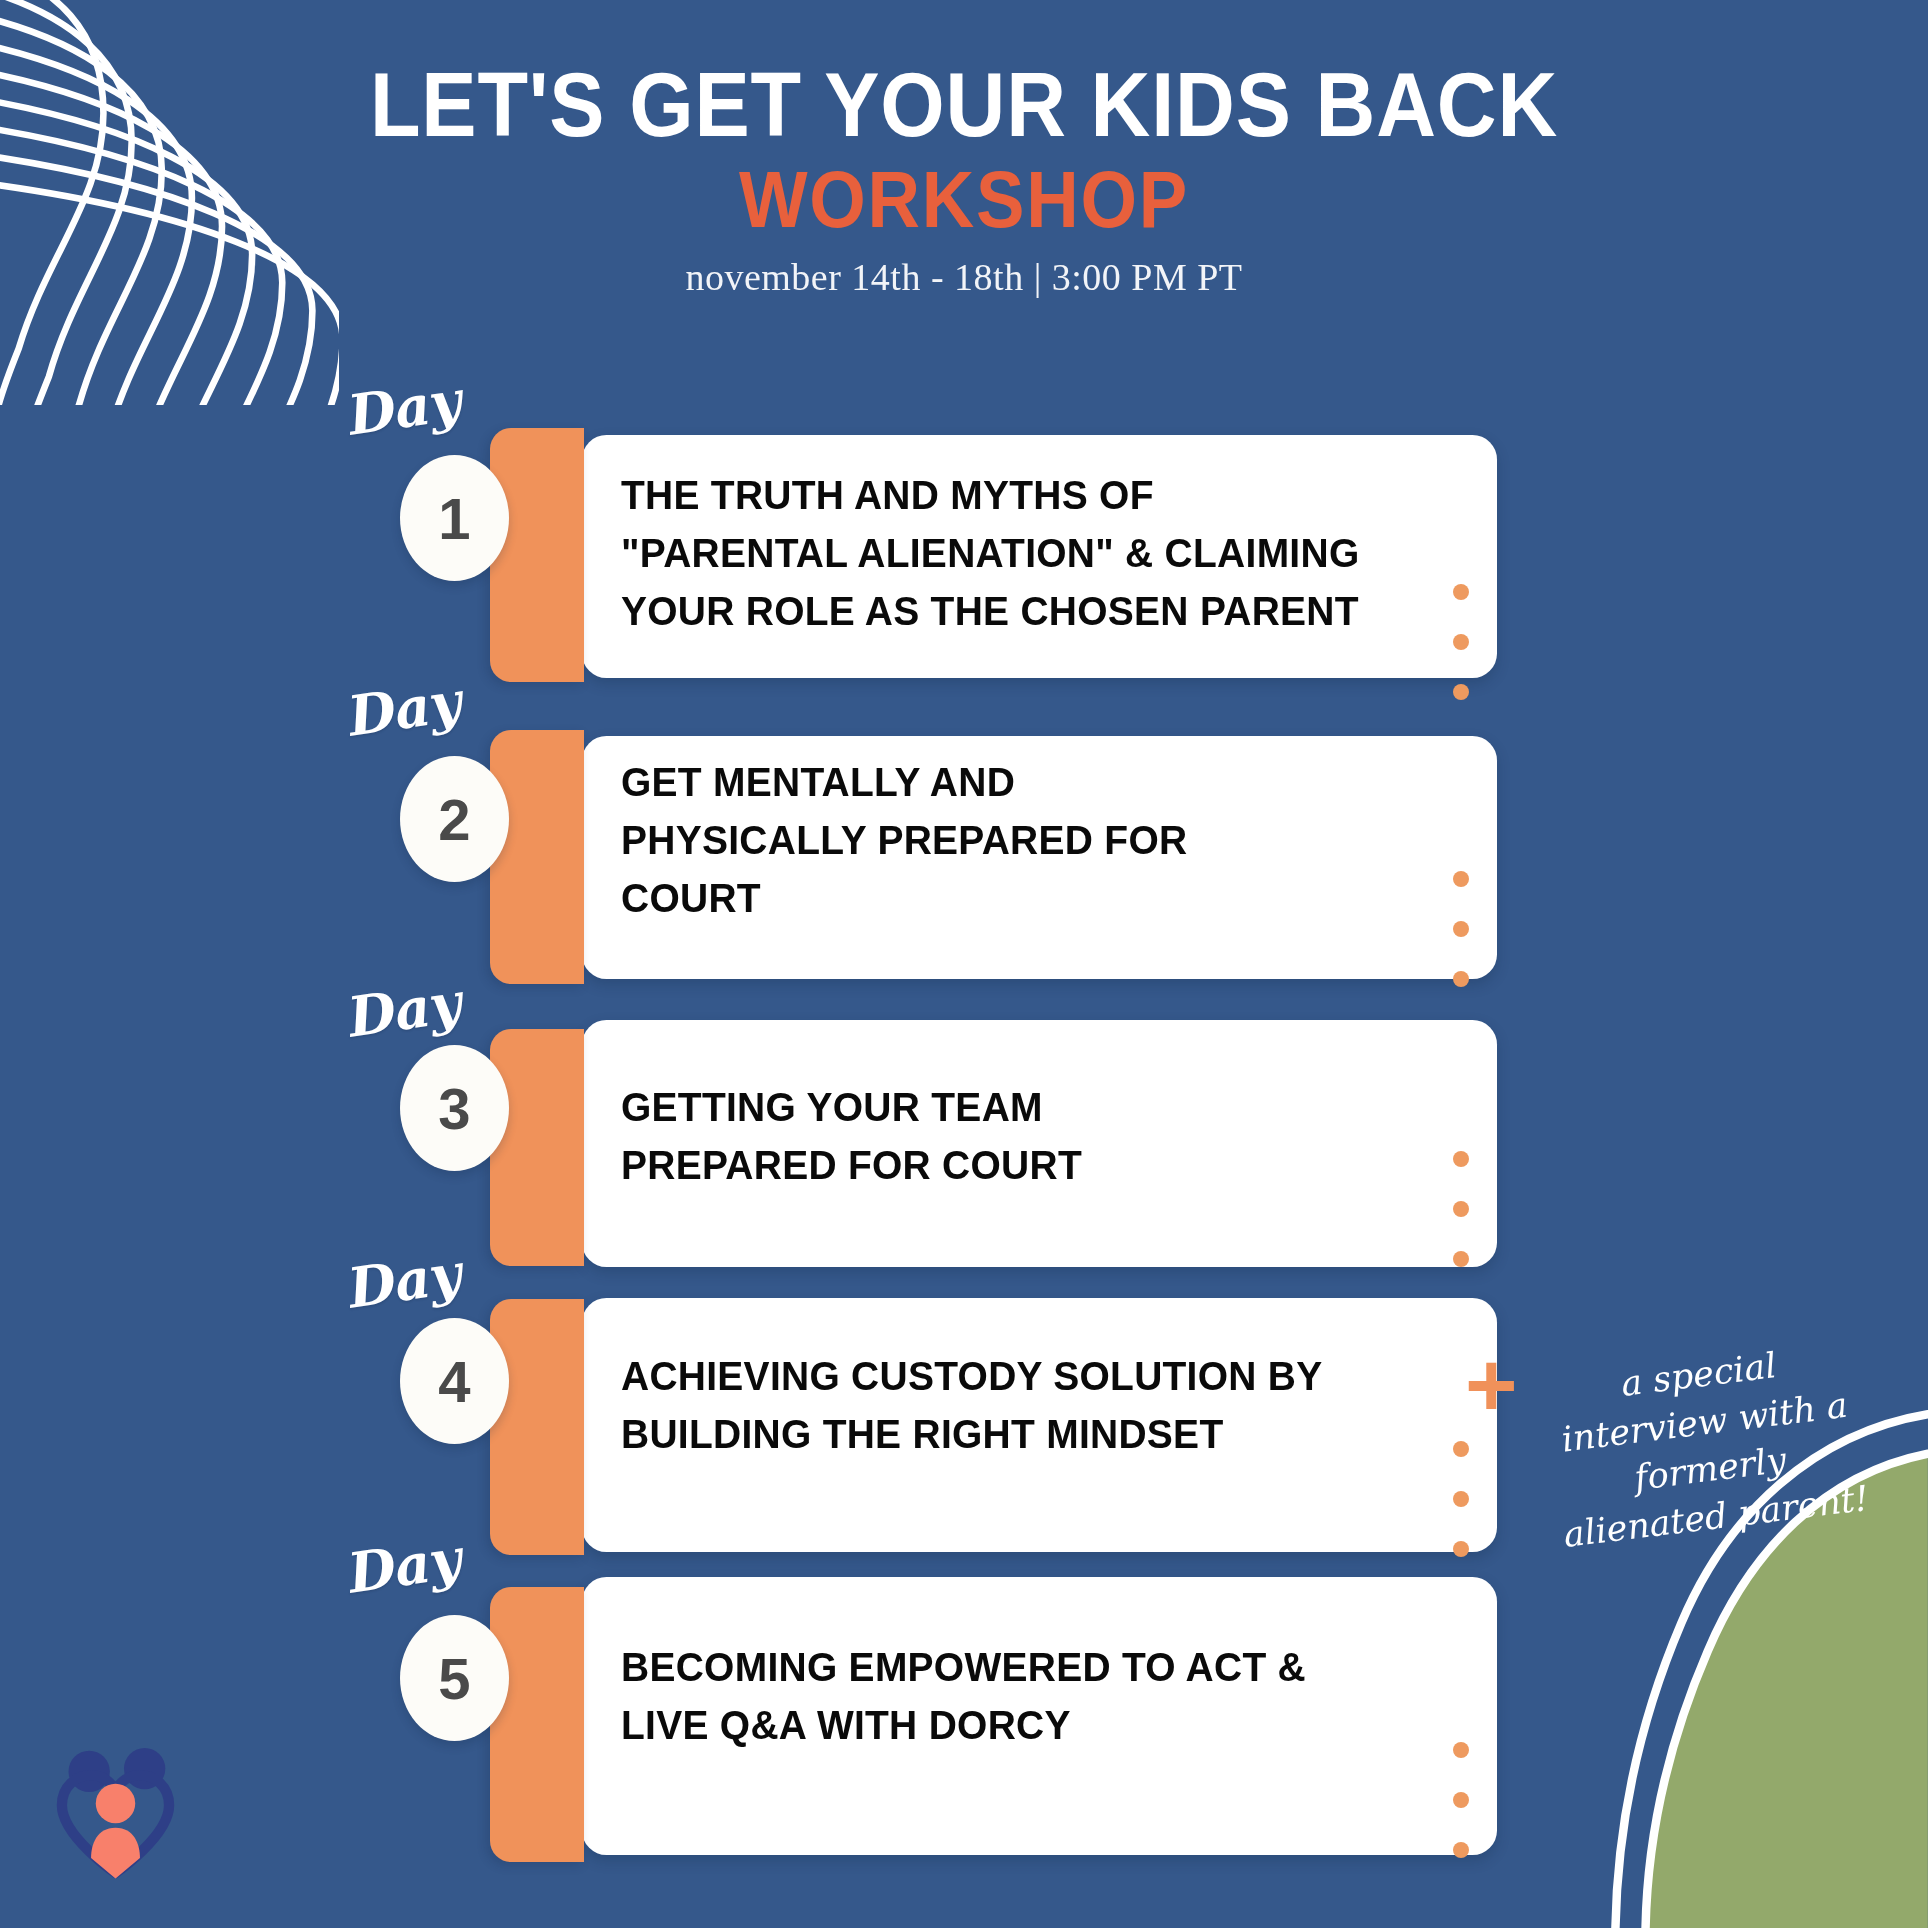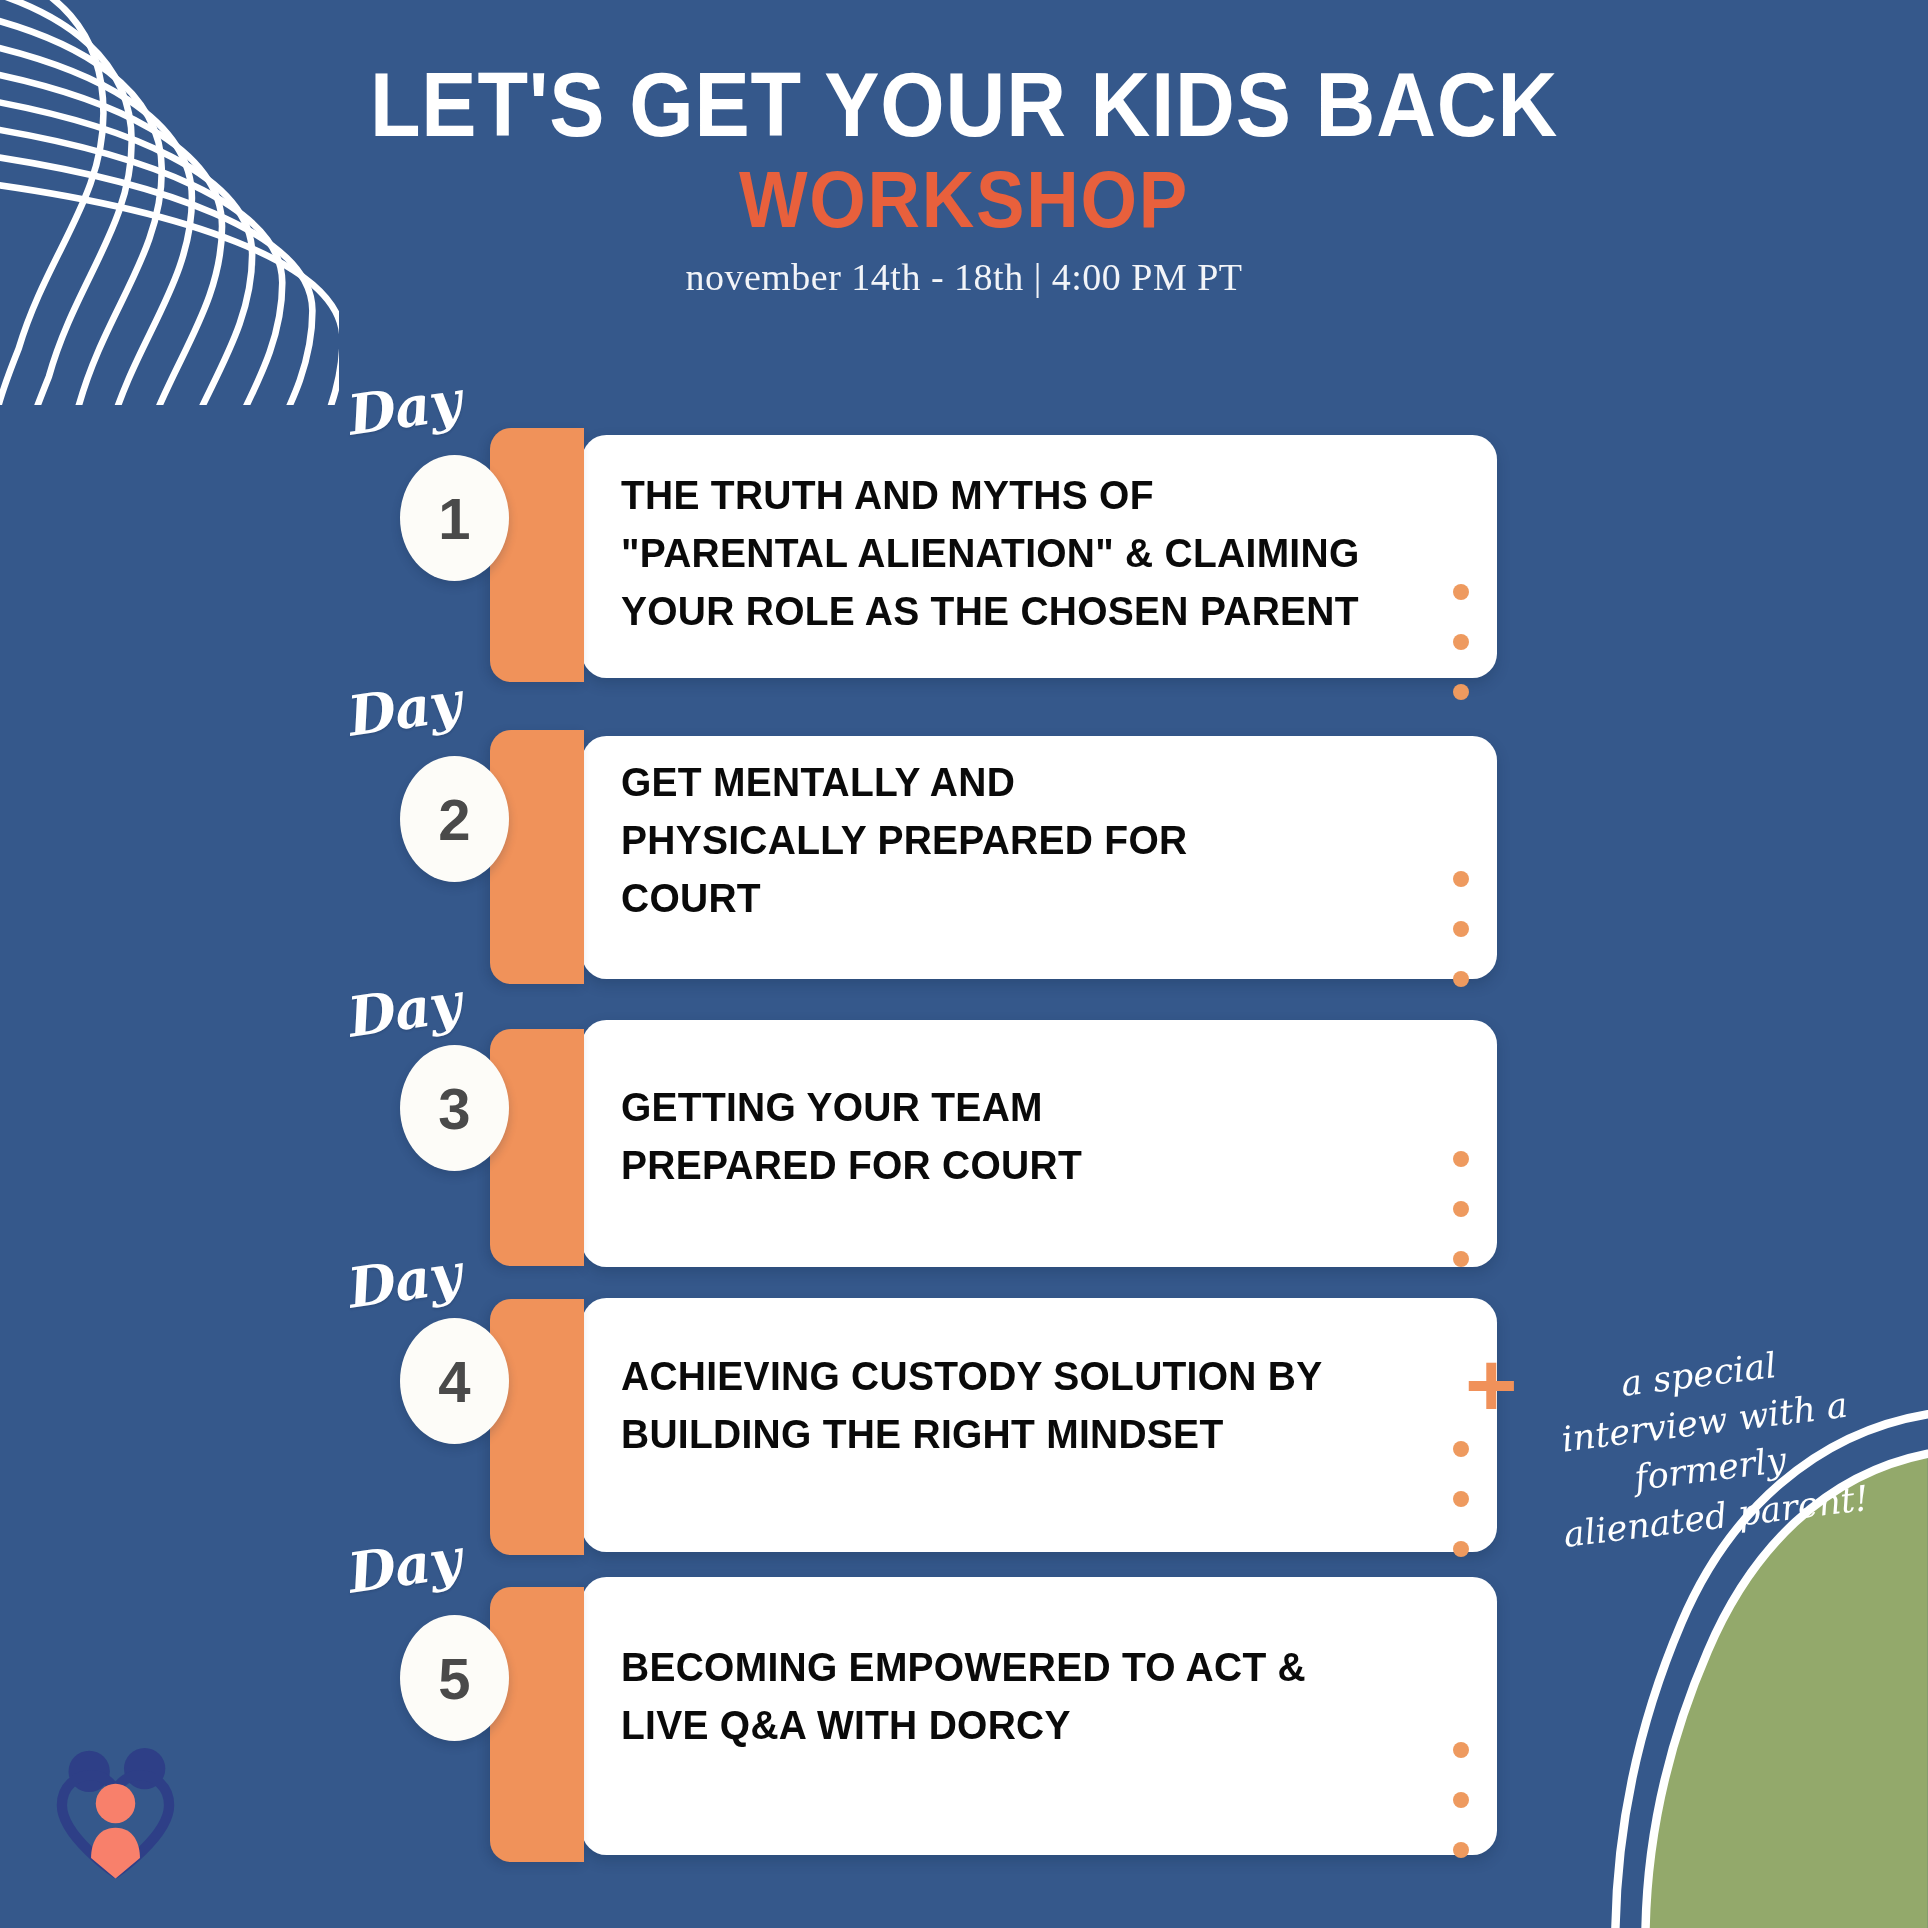--- a/index.html
+++ b/index.html
@@ -158,21 +158,21 @@
     <path d="M480,60 C380,78 300,150 250,260 C205,358 185,460 182,560 L480,560 Z" fill="#93A96B"></path>
     <g stroke="#FFFFFF" stroke-width="9" fill="none" stroke-linecap="round">
       <path d="M480,14 C360,34 268,118 218,236 C172,344 150,452 148,560"></path>
       <path d="M480,56 C370,78 292,158 246,266 C202,368 182,466 180,560"></path>
     </g>
   </svg>
 
   <div class="header">
     <h1 class="title-main">LET'S GET YOUR KIDS BACK</h1>
     <h2 class="title-sub">WORKSHOP</h2>
-    <div class="title-date">november 14th - 18th | 4:00 PM PT</div>
+    <div class="title-date">november 14th - 18th | 3:00 PM PT</div>
   </div>
 
   <div class="day-label" style="left:348px;top:375px;">Day</div>
   <div class="tab" style="left:490px;top:428px;width:94px;height:254px;"></div>
   <div class="card" style="left:582px;top:435px;width:915px;height:243px;"></div>
   <div class="num-circle" style="left:400px;top:455px;">
     <span>1</span>
   </div>
   <div class="card-text" style="left:621px;top:466px;width:847px;">THE TRUTH AND MYTHS OF
 "PARENTAL ALIENATION" &amp; CLAIMING

